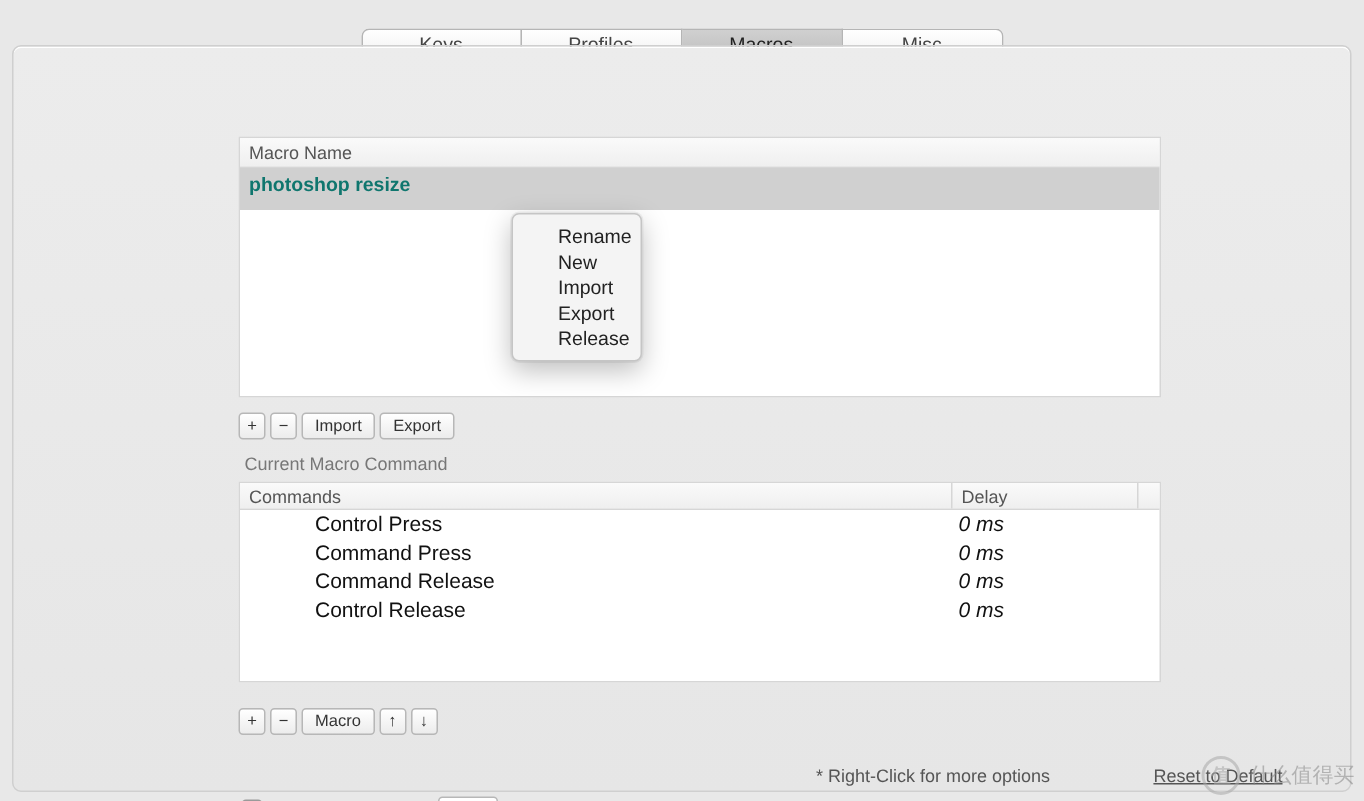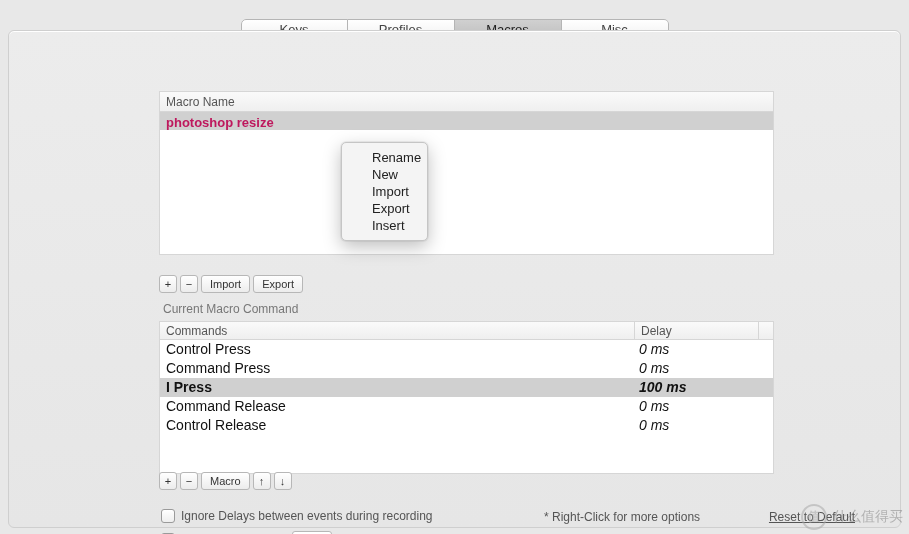--- a/index.html
+++ b/index.html
@@ -57,22 +57,22 @@
     position:absolute; left:150px; top:60px; width:615px;
     background:#fff; border:1px solid #d6d6d6;
   }
   .macro-header {
     height:20px; line-height:20px; padding:0 6px;
     border-bottom:1px solid #d6d6d6;
     background:linear-gradient(#fafafa,#efefef);
     font-size:12px; color:#555;
   }
   .macro-row {
-    height:18px; line-height:22px; padding:0 6px;
-    font-weight:600; color:#be185d;
+    height:28px; line-height:22px; padding:0 6px;
+    font-weight:600; color:#0f766e;
   }
   .macro-row.sel { background:#d0d0d0; }
   .macro-blank { height:124px; }
 
   
   .mini-tb {
     position:absolute; left:150px; width:616px;
     display:flex; gap:0;
   }
   .mini-tb.tb1 { top:244px; }
@@ -120,21 +120,21 @@
     border-bottom:1px solid #d6d6d6;
     font-size:12px; color:#555;
   }
   .cmd-header .c1 { flex:1; padding:0 6px; border-right:1px solid #d6d6d6; }
   .cmd-header .c2 { width:124px; padding:0 6px; border-right:1px solid #d6d6d6; }
   .cmd-header .c3 { width:14px; }
   .cmd-row {
     display:flex; height:19px; line-height:19px;
     font-size:14px; color:#111;
   }
-  .cmd-row .c1 { flex:1; padding:0 6px; }
+  .cmd-row .c1 { flex:1; padding:0 6px;margin-left:44px; }
   .cmd-row .c2 { width:140px; padding:0 6px;font-style:italic; }
   .cmd-row.sel { background:#d0d0d0; font-weight:600; }
   .cmd-blank { height:38px; }
 
   .mini-tb.tb2 { top:441px; }
 
   
   .chk {
     position:absolute;
     display:flex; align-items:center; gap:6px;
@@ -206,64 +206,56 @@
       <div class="c3"></div>
     </div>
     <div class="cmd-row">
       <div class="c1">Control Press</div>
       <div class="c2">0 ms</div>
     </div>
     <div class="cmd-row">
       <div class="c1">Command Press</div>
       <div class="c2">0 ms</div>
     </div>
-    <div class="cmd-row sel">
-      <div class="c1">I Press</div>
-      <div class="c2">100 ms</div>
-    </div>
     <div class="cmd-row">
       <div class="c1">Command Release</div>
       <div class="c2">0 ms</div>
     </div>
     <div class="cmd-row">
       <div class="c1">Control Release</div>
       <div class="c2">0 ms</div>
     </div>
     <div class="cmd-blank"></div>
   </div>
 
   <div class="mini-tb tb2">
     <button class="square">+</button>
     <button class="square">−</button>
     <button>Macro</button>
     <button class="square">↑</button>
     <button class="square">↓</button>
   </div>
 
-  <label class="chk chk1">
-    <input type="checkbox" style="">
-    <span>Ignore Delays between events during recording</span>
-  </label>
 
   <label class="chk chk2">
     <input type="checkbox" style="">
     <span>Insert default delay</span>
     <input type="text" value="50" style="">
     <span>ms</span>
   </label>
 
   <div class="hint">* Right-Click for more options</div>
   <div class="reset">Reset to Default</div>
 
 </div>
 
 <div class="ctx">
   <div class="ctx-item">Rename</div>
   <div class="ctx-item">New</div>
   <div class="ctx-item">Import</div>
   <div class="ctx-item">Export</div>
-  <div class="ctx-item">Insert</div>
+  <div class="ctx-item">Release</div>
 </div>
 
 <div class="wm">
   <div class="badge">值</div>
   <span>什么值得买</span>
 </div>
 
 </body></html>

